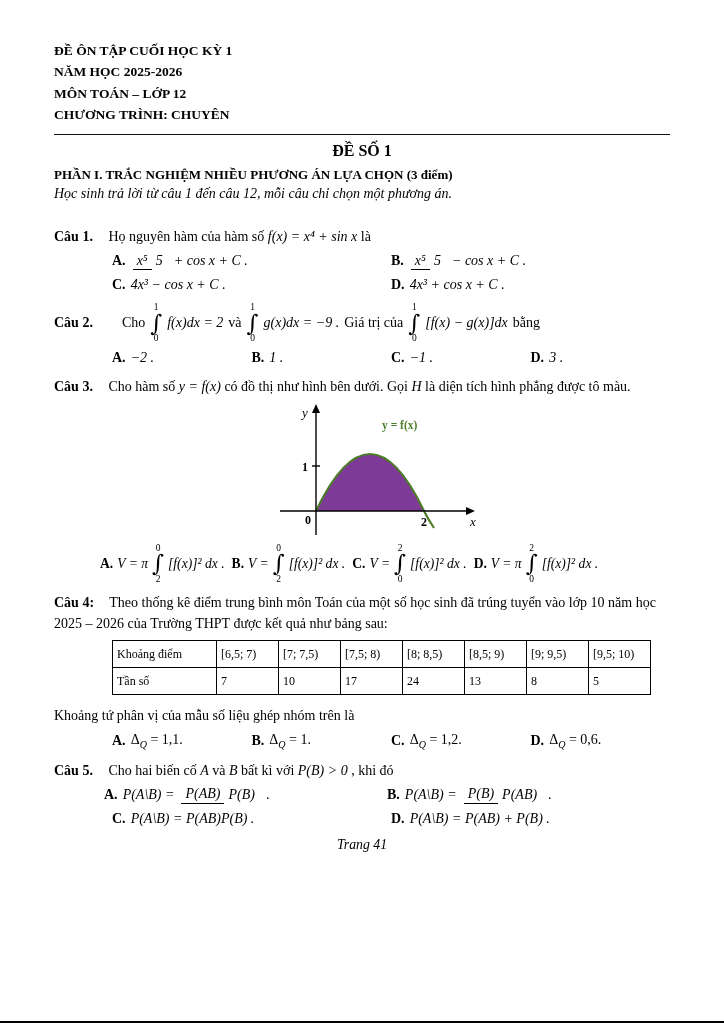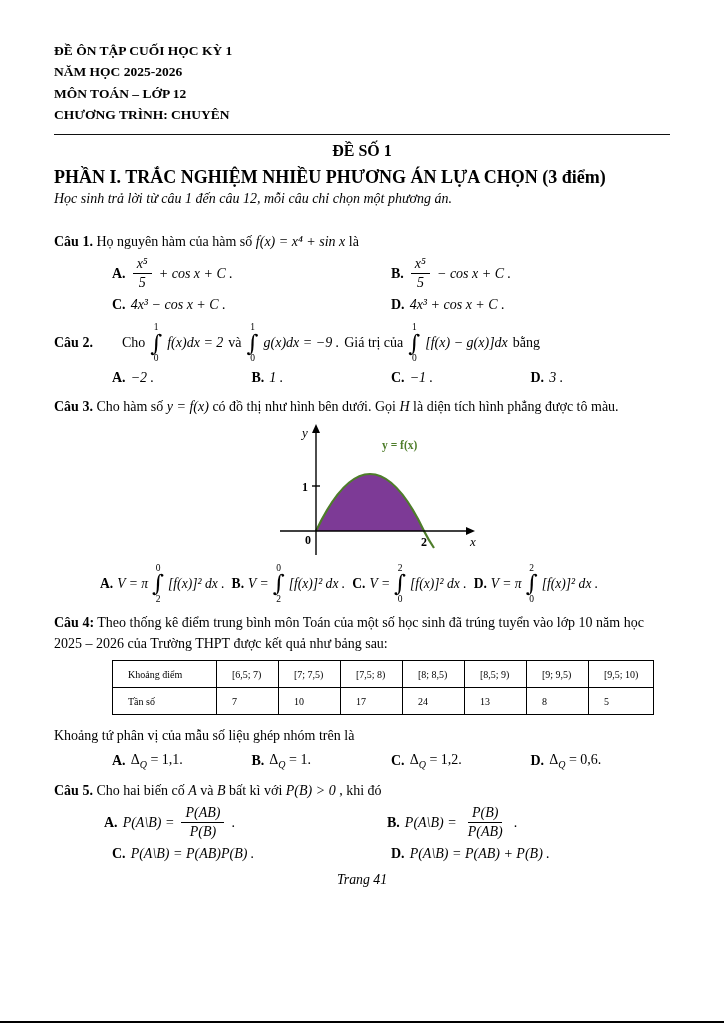--- a/index.html
+++ b/index.html
@@ -6,48 +6,48 @@
   html,body { background:#ffffff; }
   body {
     width:724px; height:1024px; position:relative; overflow:hidden;
     font-family:"Liberation Serif", serif; font-size:14px; color:#000;
   }
   .page { padding:40px 54px 0 54px; }
 
   .doc-header { text-align:left; font-weight:bold; font-size:13.5px; line-height:1.58; }
   .rule { border-bottom:1.6px solid #111; margin:9px 0 4px 0; }
   .exam-title { text-align:center; font-weight:bold; font-size:16px; margin:7px 0 7px 0; }
-  .part-heading { font-weight:bold; font-size:18px; margin-bottom:3px; }
+  .part-heading { font-weight:bold; font-size:13px; margin-bottom:3px; }
   .instruction { font-style:italic; margin-bottom:24px; }
 
   .m { font-style:italic; }
   .b { font-weight:bold; }
   .q { margin-bottom:8px; }
   .stem { line-height:1.5; margin-bottom:3px; }
-  .qlabel { font-weight:bold; margin-right:0; }
+  .qlabel { font-weight:bold; margin-right:12px; }
   .qtab { margin-right:24px; }
 
   .flexline { display:flex; align-items:center; flex-wrap:wrap; column-gap:5px; line-height:1.3; margin-bottom:2px; }
 
   .opt-row { display:flex; margin-left:58px; line-height:1.5; margin-top:3px; align-items:center; }
   .opt-half { width:283px; display:flex; align-items:center; column-gap:5px; }
   .opt-quarter { width:140px; display:flex; align-items:center; column-gap:5px; }
   .q3opts { margin-left:46px; column-gap:7px; font-size:13.6px; }
   .opt-q3 { display:flex; align-items:center; column-gap:4px; }
 
-  .frac { display:inline-flex; flex-direction:column; align-items:center; text-align:center; line-height:1.25; margin:0 2px; vertical-align:middle; }
+  .frac { display:inline-flex; flex-direction:row; align-items:center; text-align:center; line-height:1.25; margin:0 2px; vertical-align:middle; }
   .frac .fr-num { display:block; padding:0 4px; border-bottom:1px solid #000; }
   .frac .fr-den { display:block; padding:0 4px; }
 
   .intg { display:inline-flex; flex-direction:column; align-items:center; line-height:1; vertical-align:middle; }
   .intg .bound { font-size:9.5px; font-style:normal; line-height:1; }
   .intg .isign { font-size:23px; line-height:0.85; padding:1px 0; font-family:"DejaVu Serif", serif; }
 
   table.freq { border-collapse:collapse; margin:6px 0 10px 58px; }
-  table.freq td { border:1px solid #000; padding:3px 15px; height:27px; font-size:10px; vertical-align:middle; }
+  table.freq td { border:1px solid #000; padding:3px 4px; height:27px; font-size:12px; vertical-align:middle; }
   table.freq td.first { width:104px; }
   table.freq td.cell { min-width:62px; }
 
   .figure { margin:4px 0 2px 222px; }
   .figure svg { display:block; }
 
   sub.qsub { font-size:10px; font-style:italic; }
 
   .footer { text-align:center; font-style:italic; margin-top:0; font-size:13.8px; }
   .bottom-edge { position:absolute; left:0; right:0; bottom:1px; border-top:2px solid #000; }

